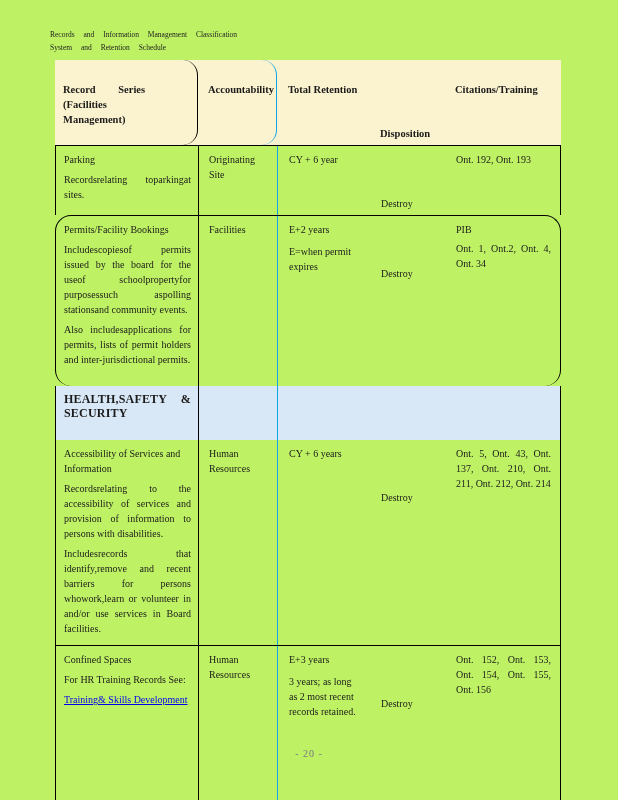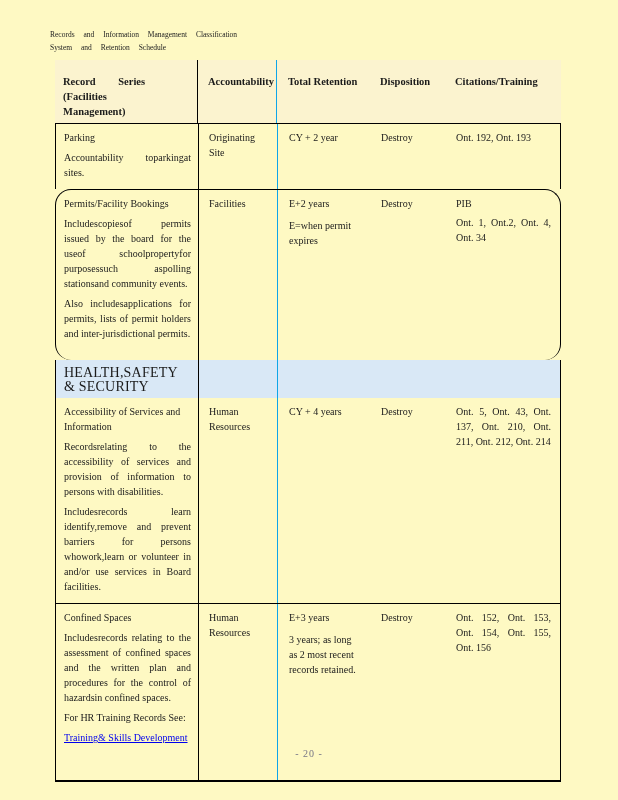--- a/index.html
+++ b/index.html
@@ -5,21 +5,21 @@
   * { margin: 0; padding: 0; box-sizing: border-box; }
   html, body { background: #ffffff; }
   body {
     font-family: "Liberation Serif", "DejaVu Serif", serif;
     color: #1b1b1b;
   }
   .page {
     position: relative;
     width: 618px;
     height: 800px;
-    background: #fef9c3;
+    background: #bef264;
     overflow: hidden;
   }
 
   
   .doc-title {
     position: absolute;
     left: 50px;
     top: 28px;
     font-size: 7.5px;
     line-height: 13px;
@@ -34,32 +34,32 @@
     left: 55px;
     top: 60px;
     width: 506px;
     border-bottom: 2px solid #000;
   }
   .trow { display: flex; align-items: stretch; }
   .c { padding: 6px 6px 4px 8px; }
   .c1 { width: 143px; border-right: 1px solid #000; padding-left: 8px; padding-right: 7px; }
   .c2 { width: 79px;  border-right: 1px solid #0ea5e9; padding-left: 10px; }
   .c3 { width: 98px;  padding-left: 11px; }
-  .c4 { width: 72px;  padding-left: 5px; }
+  .c4 { width: 72px;  padding-left: 5px; margin-top: 44px; }
   .c5 { flex: 1; padding-left: 8px; padding-right: 9px; }
 
   
   .thead {
     background: var(--header-bg, #FBF3CF);
     min-height: 48px;
     font-weight: bold;
     font-size: 10.5px;
     line-height: 15px;
   }
-  .thead .c { padding-top: 14px; }
+  .thead .c { padding-top: 22px; border-radius: 15px; }
   .hdr-gap { word-spacing: 20px; }
   .hdr-line2 { margin-top: 0; }
   .hdr-narrow { max-width: 48px; }
 
   
   .tdata {
     border-left: 1px solid #000;
     border-right: 1px solid #000;
     font-size: 10px;
     line-height: 15px;
@@ -71,22 +71,22 @@
   .r-confined { min-height: 177px; }
 
   
   .tsection {
     background: var(--section-bg, #D9E8F6);
     min-height: 36px;
     border-left: 1px solid #000;
     border-right: 1px solid #000;
   }
   .tsection .c1 p {
-    font-weight: normal;
-    font-size: 14px;
+    font-weight: bold;
+    font-size: 12px;
     line-height: 14px;
     text-align: justify;
     letter-spacing: 0.2px;
   }
 
   .title { margin-bottom: 5px; }
   .desc { text-align: justify; margin-bottom: 5px; }
   .cit  { text-align: justify; }
   .c3 p { margin-bottom: 7px; max-width: 72px; }
   .c5 p { margin-bottom: 4px; }
@@ -135,27 +135,27 @@
         <p>Disposition</p>
       </div>
       <div class="c c5">
         <p>Citations/Training</p>
       </div>
     </div>
 
     <div class="trow tdata bt r-parking">
       <div class="c c1">
         <p class="title">Parking</p>
-        <p class="desc">Accountability toparkingat sites.</p>
+        <p class="desc">Recordsrelating toparkingat sites.</p>
       </div>
       <div class="c c2">
         <p>Originating Site</p>
       </div>
       <div class="c c3">
-        <p>CY + 2 year</p>
+        <p>CY + 6 year</p>
       </div>
       <div class="c c4">
         <p>Destroy</p>
       </div>
       <div class="c c5">
         <p class="cit">Ont. 192, Ont. 193</p>
       </div>
     </div>
 
     <div class="trow tdata bt r-permits">
@@ -187,40 +187,39 @@
       <div class="c c2"></div>
       <div class="c c3"></div>
       <div class="c c4"></div>
       <div class="c c5"></div>
     </div>
 
     <div class="trow tdata r-access">
       <div class="c c1">
         <p class="title">Accessibility of Services and Information</p>
         <p class="desc">Recordsrelating to the accessibility of services and provision of information to persons with disabilities.</p>
-        <p class="desc">Includesrecords learn identify,remove and prevent barriers for persons whowork,learn or volunteer in and/or use services in Board facilities.</p>
+        <p class="desc">Includesrecords that identify,remove and recent barriers for persons whowork,learn or volunteer in and/or use services in Board facilities.</p>
       </div>
       <div class="c c2">
         <p>Human Resources</p>
       </div>
       <div class="c c3">
-        <p>CY + 4 years</p>
+        <p>CY + 6 years</p>
       </div>
       <div class="c c4">
         <p>Destroy</p>
       </div>
       <div class="c c5">
         <p class="cit">Ont. 5, Ont. 43, Ont. 137, Ont. 210, Ont. 211, Ont. 212, Ont. 214</p>
       </div>
     </div>
 
     <div class="trow tdata bt r-confined">
       <div class="c c1">
         <p class="title">Confined Spaces</p>
-        <p class="desc">Includesrecords relating to the assessment of confined spaces and the written plan and procedures for the control of hazardsin confined spaces.</p>
         <p class="desc">For HR Training Records See:</p>
         <p class="desc">
           <a class="doclink" href="#">Training&amp; Skills Development</a>
         </p>
       </div>
       <div class="c c2">
         <p>Human Resources</p>
       </div>
       <div class="c c3">
         <p>E+3 years</p>

